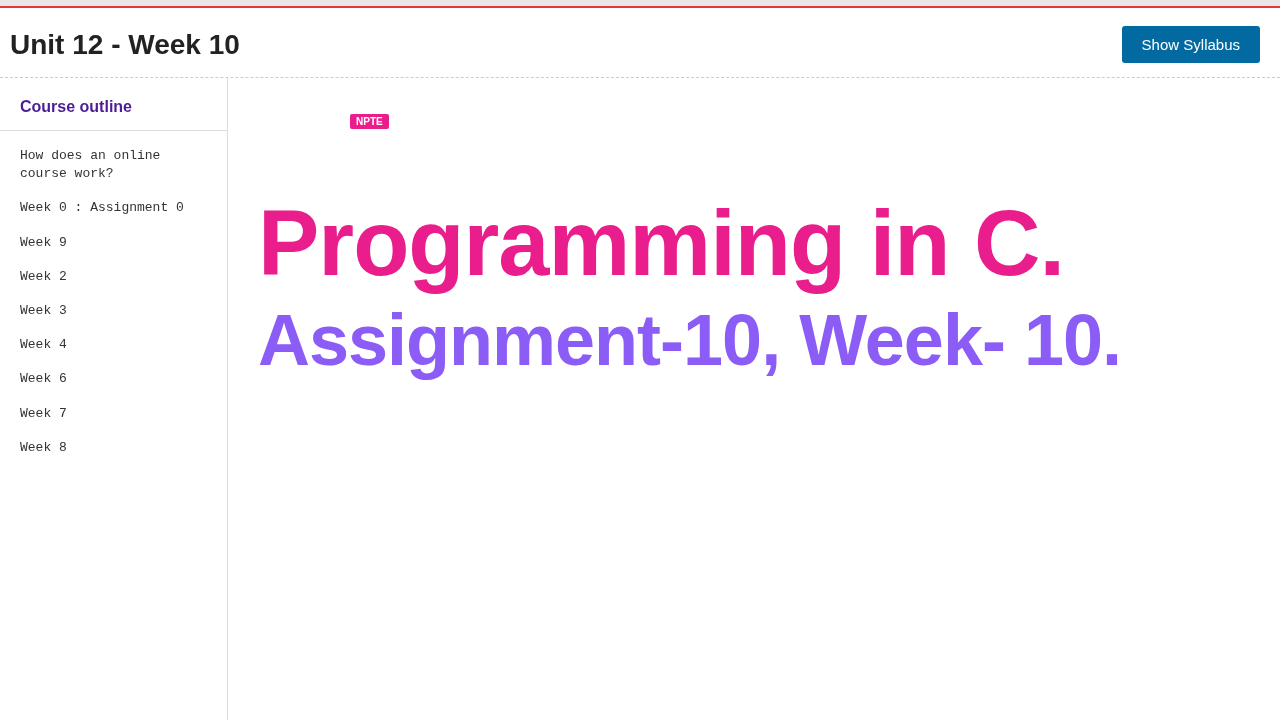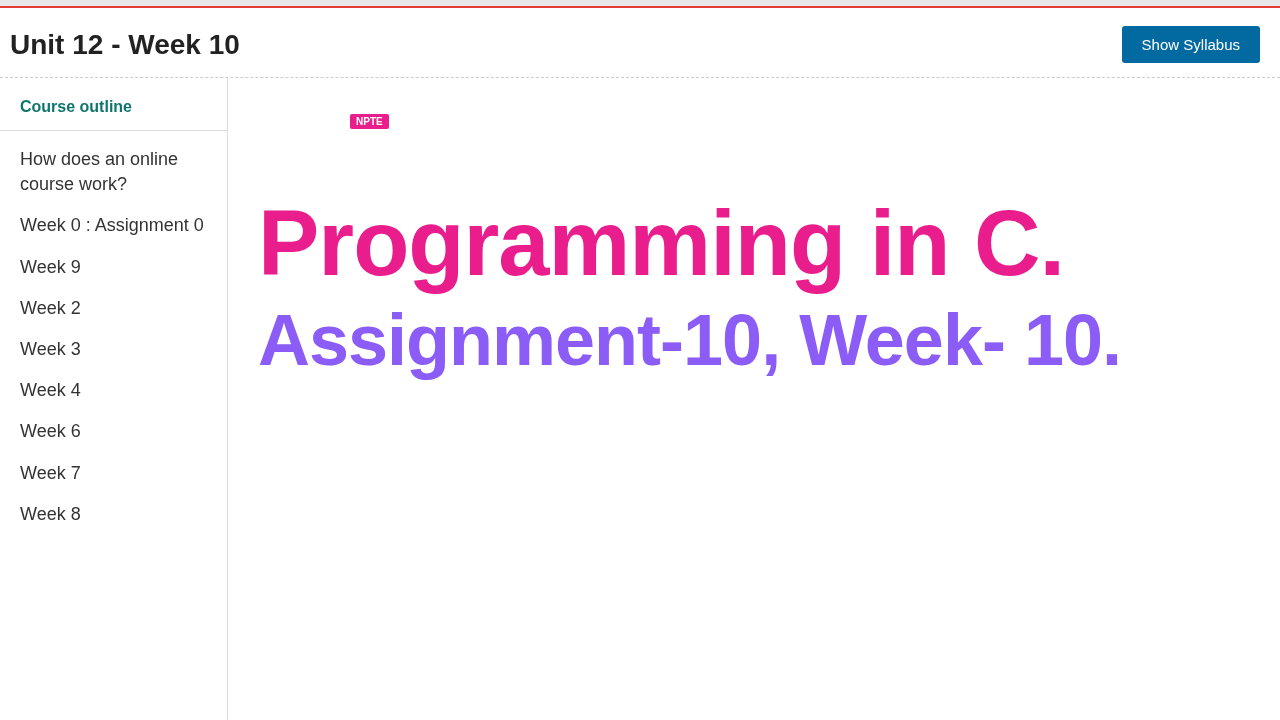--- a/index.html
+++ b/index.html
@@ -55,36 +55,37 @@
       width: 228px;
       min-width: 228px;
       border-right: 1px solid #ddd;
       padding: 20px 0 0 0;
       overflow-y: auto;
     }
 
     .sidebar-title {
       font-size: 16px;
       font-weight: bold;
-      color: #0f766e;
+      color: #4c1d95;
       padding: 0 20px 14px 20px;
     }
 
     .sidebar-divider {
       border: none;
       border-top: 1px solid #ddd;
       margin: 0 0 8px 0;
     }
 
     .sidebar-item {
       padding: 8px 20px;
-      font-size: 18px;
+      font-size: 13px;
       color: #333;
       cursor: pointer;
       line-height: 1.4;
+      font-family: Liberation Mono, monospace;
     }
 
     .content-area {
       flex: 1;
       padding: 20px 30px;
       position: relative;
       overflow: hidden;
     }
 
     .course-title {

